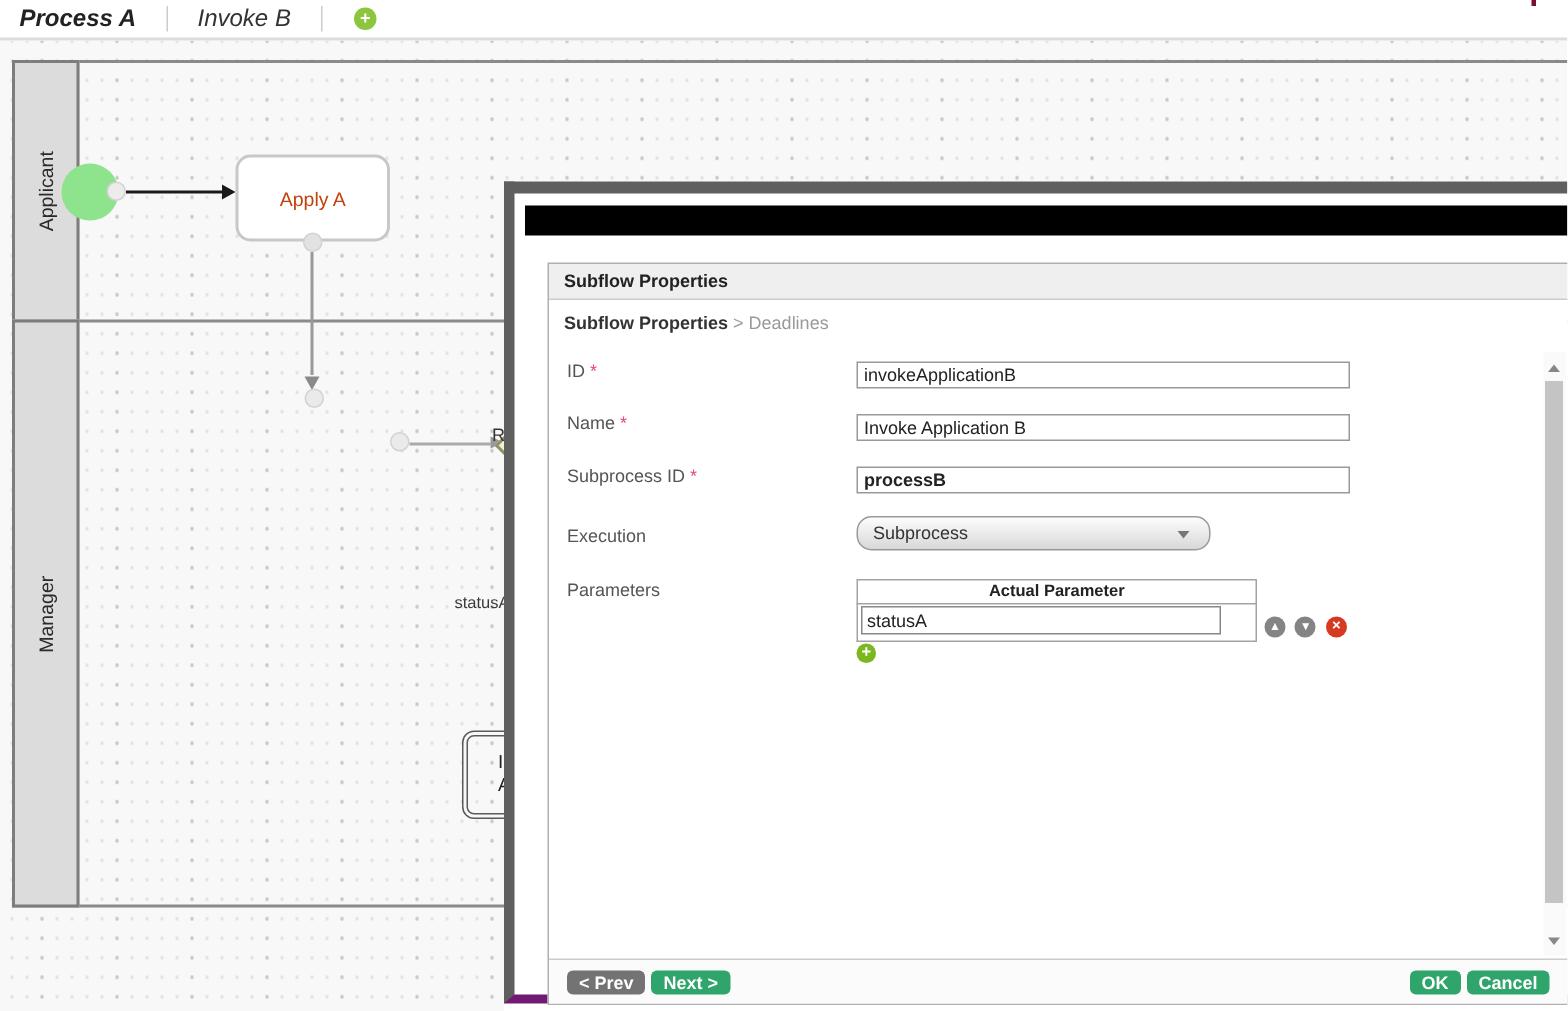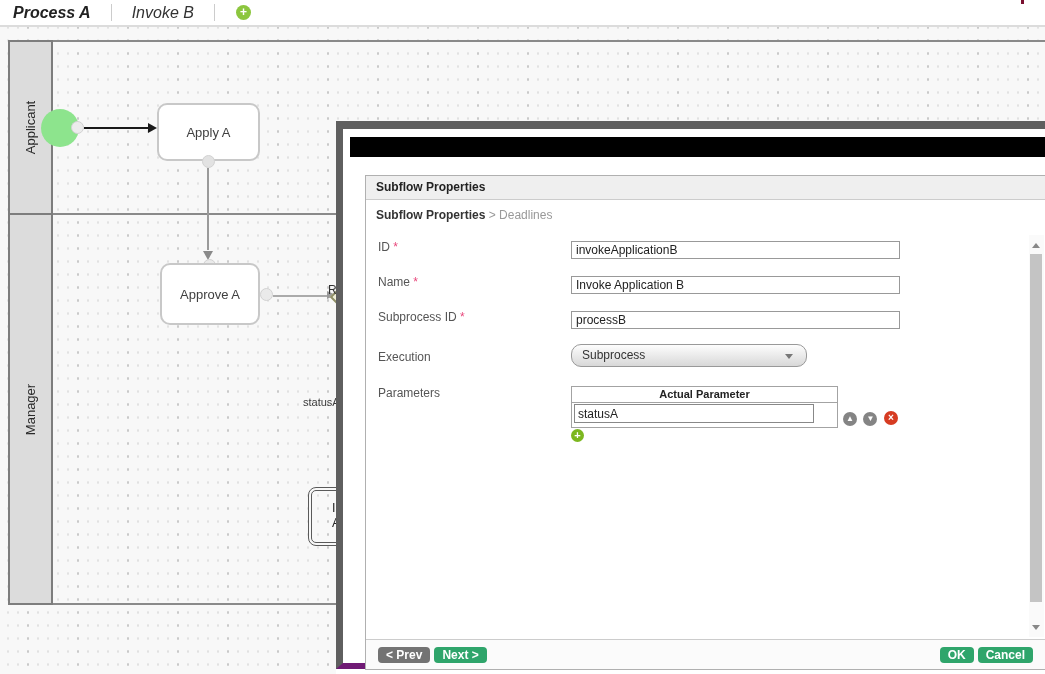--- a/index.html
+++ b/index.html
@@ -25,21 +25,21 @@
   .lane-line { position: absolute; left: 8px; right: 0; height: 2px; background: #8a8a8a; }
   .lane-head { position: absolute; left: 8px; width: 45px; background: #dcdcdc; border: 2px solid #7d7d7d;
                display: flex; align-items: center; justify-content: center; }
   .lane-head span { transform: rotate(-90deg); white-space: nowrap; font-size: 13px; color: #2a2a2a; }
 
   .start-event { position: absolute; left: 41px; top: 82px; width: 38px; height: 38px;
                  border-radius: 50%; background: #8de48d; }
   .port { position: absolute; width: 13px; height: 13px; border-radius: 50%;
           background: #ececec; border: 1px solid #d2d2d2; }
   .task { position: absolute; background: #fff; border: 2px solid #c8c8c8; border-radius: 10px;
-          display: flex; align-items: center; justify-content: center; font-size: 13px; color: #404040; }
+          display: flex; align-items: center; justify-content: center; font-size: 13px; color: #c2410c; }
   .edge-h { position: absolute; height: 2px; }
   .edge-v { position: absolute; width: 2px; }
   .arrow-right { position: absolute; width: 0; height: 0; border-top: 5px solid transparent;
                  border-bottom: 5px solid transparent; }
   .arrow-down { position: absolute; width: 0; height: 0; border-left: 5px solid transparent;
                 border-right: 5px solid transparent; }
   .gateway { position: absolute; left: 335px; top: 257px; width: 26px; height: 26px;
              background: #f0efd8; border: 2px solid #8f8f68; transform: rotate(45deg); }
   .gateway-label { position: absolute; left: 328px; top: 256px; font-size: 12px; color: #333; }
   .edge-label { position: absolute; left: 303px; top: 369px; font-size: 11px; color: #3a3a3a; }
@@ -123,23 +123,20 @@
 
     <div class="task" style="left:157px;top:76px;width:103px;height:58px">
       <span>Apply A</span>
     </div>
 
     <div class="port" style="left:202px;top:128px;background:#e2e2e2"></div>
     <div class="edge-v" style="left:207px;top:141px;height:82px;background:#9a9a9a"></div>
     <div class="arrow-down" style="left:203px;top:224px;border-top:9px solid #8a8a8a"></div>
     <div class="port" style="left:203px;top:232px;background:#eaeaea"></div>
 
-    <div class="task" style="left:160px;top:236px;width:100px;height:62px">
-      <span>Approve A</span>
-    </div>
 
     <div class="port" style="left:260px;top:261px;background:#eaeaea"></div>
     <div class="edge-h" style="left:273px;top:268px;width:54px;background:#aaa;height:1.5px"></div>
     <div class="arrow-right" style="left:327px;top:264px;border-left:9px solid #999;border-top-width:4.5px;border-bottom-width:4.5px"></div>
 
     <div class="gateway"></div>
     <div class="gateway-label">Ro</div>
 
     <div class="edge-label">statusA=</div>
 
@@ -184,21 +181,21 @@
           <input class="tinput" style="top: 13px;" value="invokeApplicationB">
 
           <div class="flabel" style="top:47px">
             <span>Name</span> <span class="req">*</span>
           </div>
           <input class="tinput" style="top: 48px;" value="Invoke Application B">
 
           <div class="flabel" style="top:82px">
             <span>Subprocess ID</span> <span class="req">*</span>
           </div>
-          <input class="tinput" style="top: 83px;" value="processB">
+          <input class="tinput" style="top: 83px; font-weight: bold;" value="processB">
 
           <div class="flabel" style="top:122px">Execution</div>
           <div class="select">
             <span>Subprocess</span>
             <span class="select-arrow"></span>
           </div>
 
           <div class="flabel" style="top:158px">Parameters</div>
           <div class="ptable-head">Actual Parameter</div>
           <div class="ptable-row">

